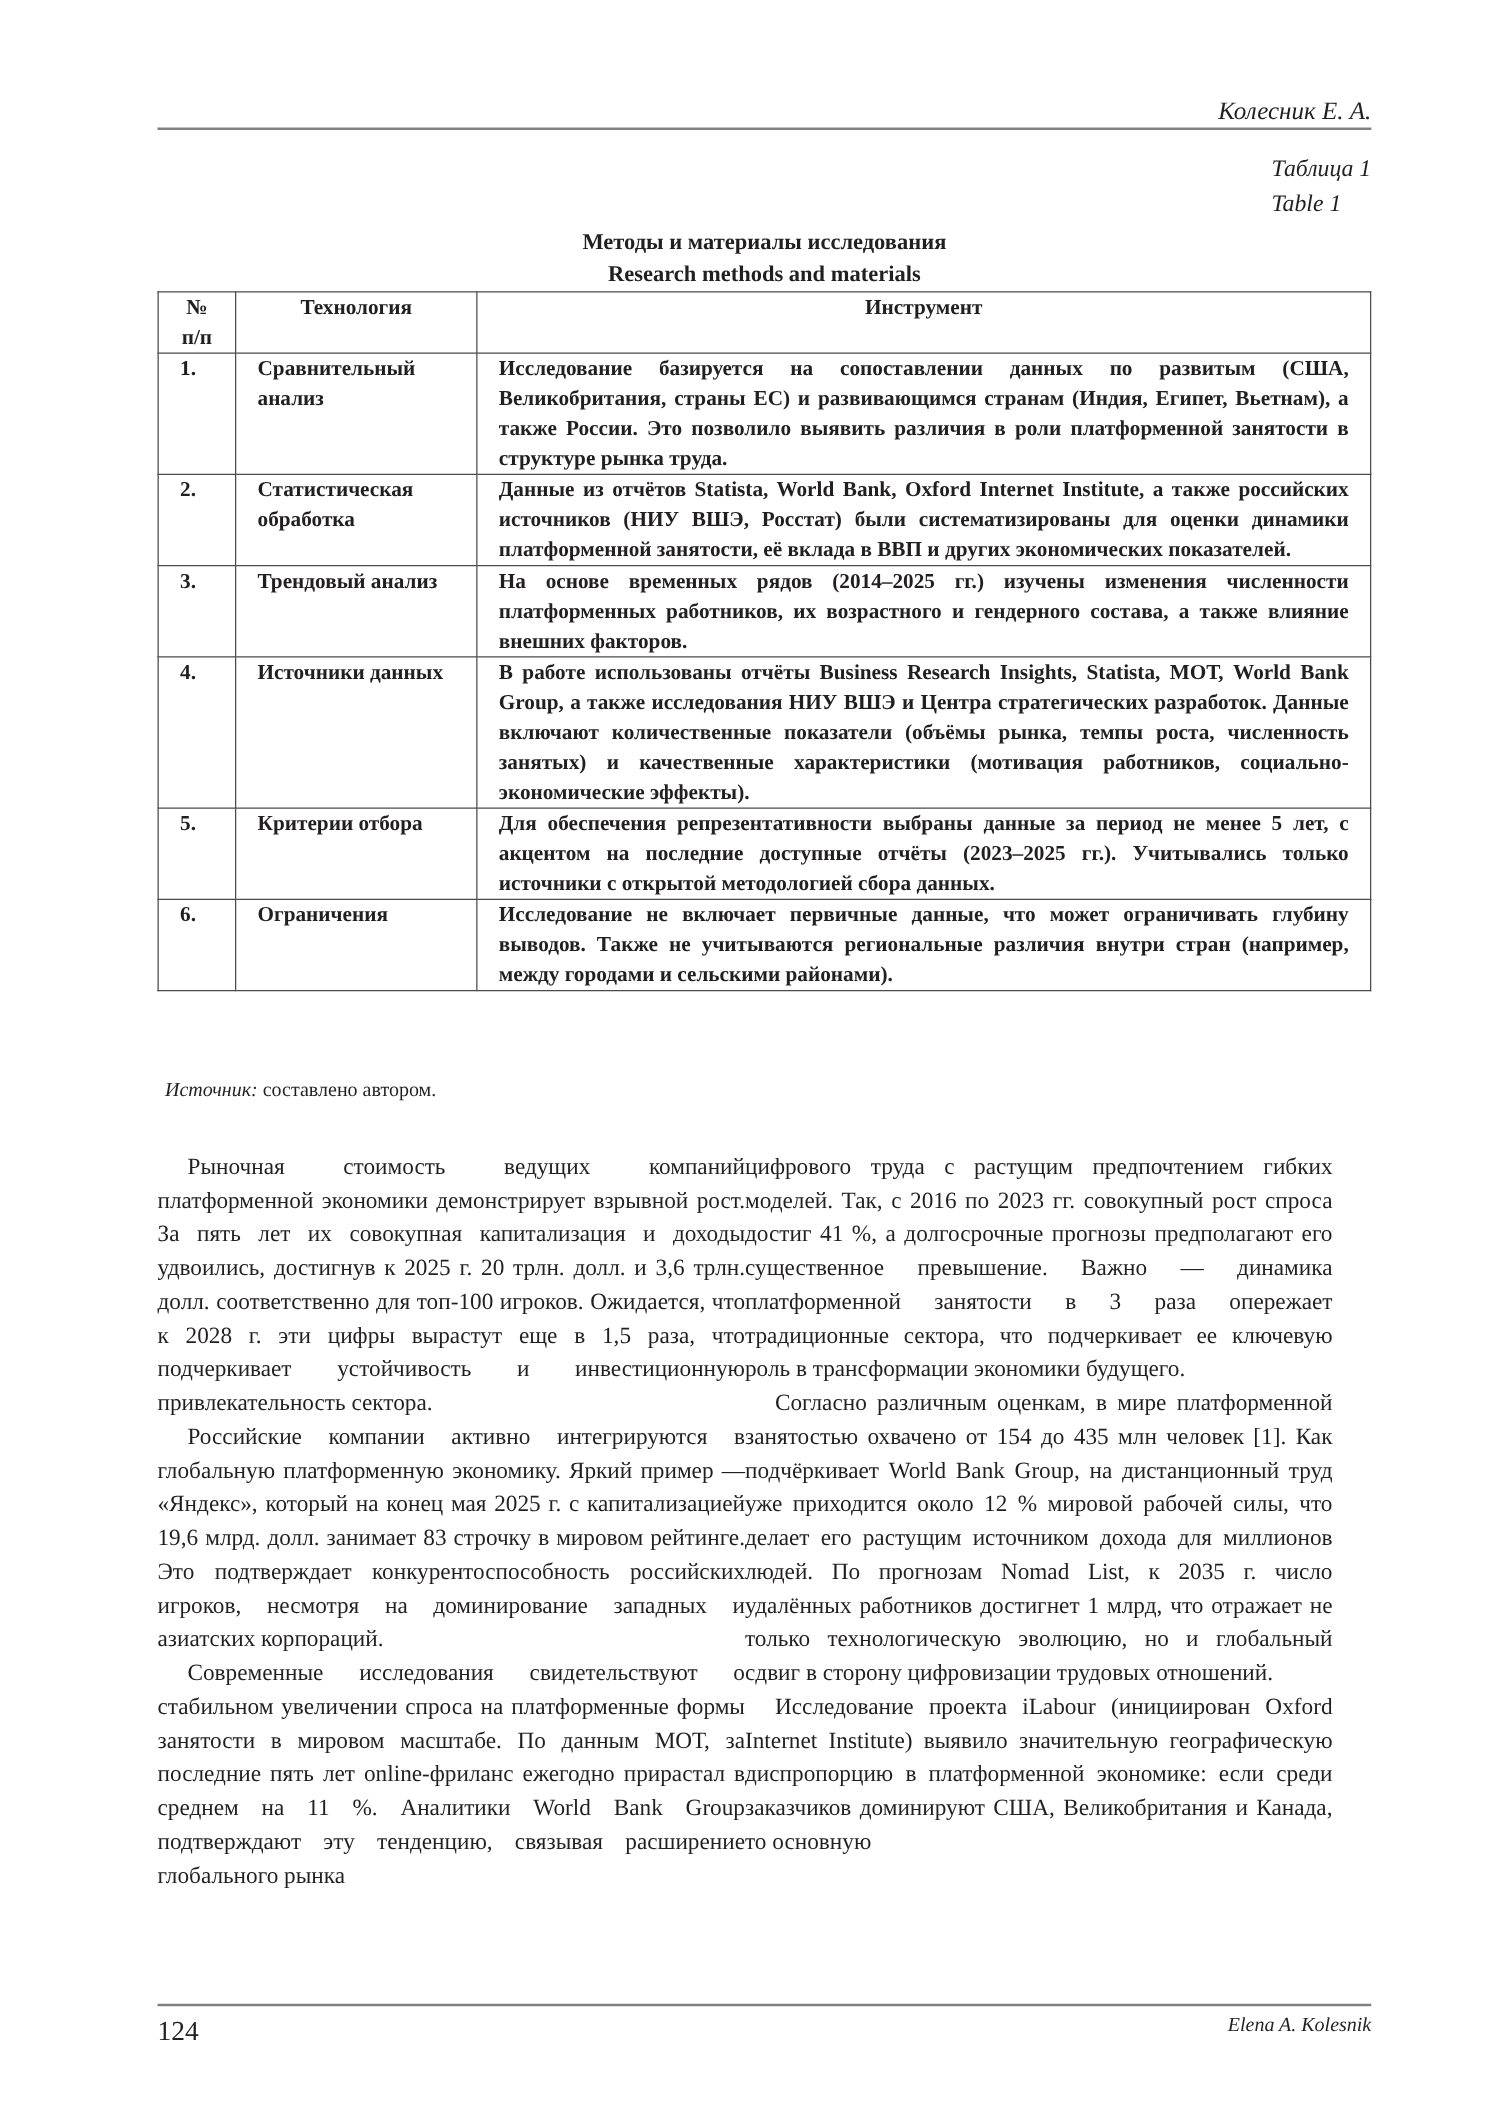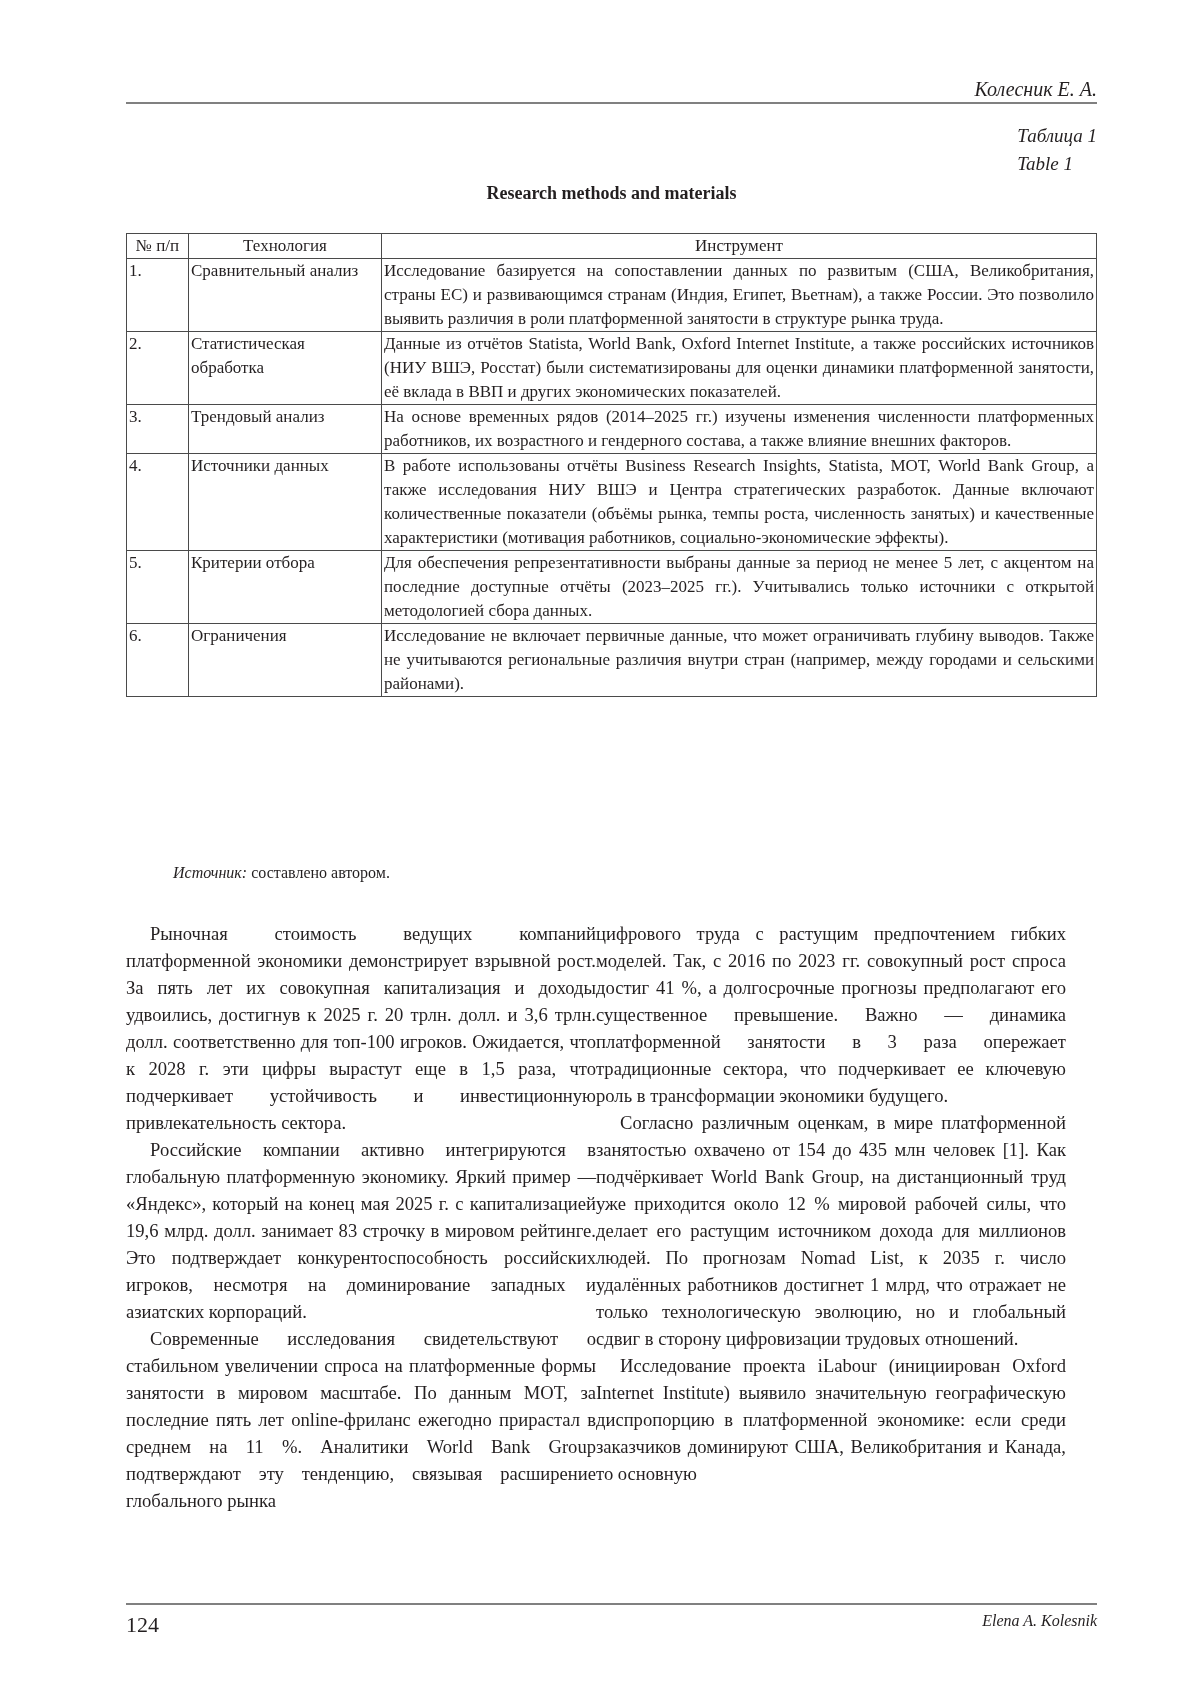--- a/index.html
+++ b/index.html
@@ -22,32 +22,32 @@
     .table-title {
       position: absolute; left: 126px; right: 103px; top: 180px;
       text-align: center; font-weight: bold; font-size: 18px; line-height: 26px;
     }
     table.methods {
       position: absolute; left: 126px; top: 233px; width: 971px;
       border-collapse: collapse; font-size: 17px; line-height: 24px;
       table-layout: fixed;
     }
     table.methods td, table.methods th {
-      border: 1.5px solid #4a4a4a; padding: 0 2px; vertical-align: top;
-      font-weight: normal; text-align: left;
+      border: 1.5px solid #4a4a4a; padding: 0 17px; vertical-align: top;
+      font-weight: bold; text-align: left;
     }
     table.methods th { text-align: center; }
     table.methods td.section { text-align: center; }
     table.methods td.desc { text-align: justify; }
     col.c1 { width: 62px; }
     col.c2 { width: 193px; }
     .source-note {
       position: absolute; left: 132px; top: 864px; font-size: 16px;
     }
-    .source-note i { font-style: italic; margin-left: 41px; }
+    .source-note i { font-style: italic; }
     .columns {
       position: absolute; left: 126px; top: 920px; width: 971px;
       display: flex; justify-content: flex-start;
     }
     .col { width: 470px; font-size: 18.6px; line-height: 27px; text-align: justify; }
     .col p { margin: 0; text-indent: 24px; }
     .col p.cont { text-indent: 0; }
     .rule-bottom {
       position: absolute; left: 126px; right: 103px; top: 1603px;
       height: 0; border-top: 2px solid #808080;
@@ -62,20 +62,21 @@
 
 <div class="running-head">Колесник Е. А.</div>
 <div class="rule-top"></div>
 
 <div class="table-label">
   <div>Таблица 1</div>
   <div>Table 1</div>
 </div>
 
 <div class="table-title">
+  <div>Методы и материалы исследования</div>
   <div>Research methods and materials</div>
 </div>
 
 <table class="methods">
   <colgroup>
       <col class="c1">
       <col class="c2">
       <col>
     </colgroup>
   <thead>

